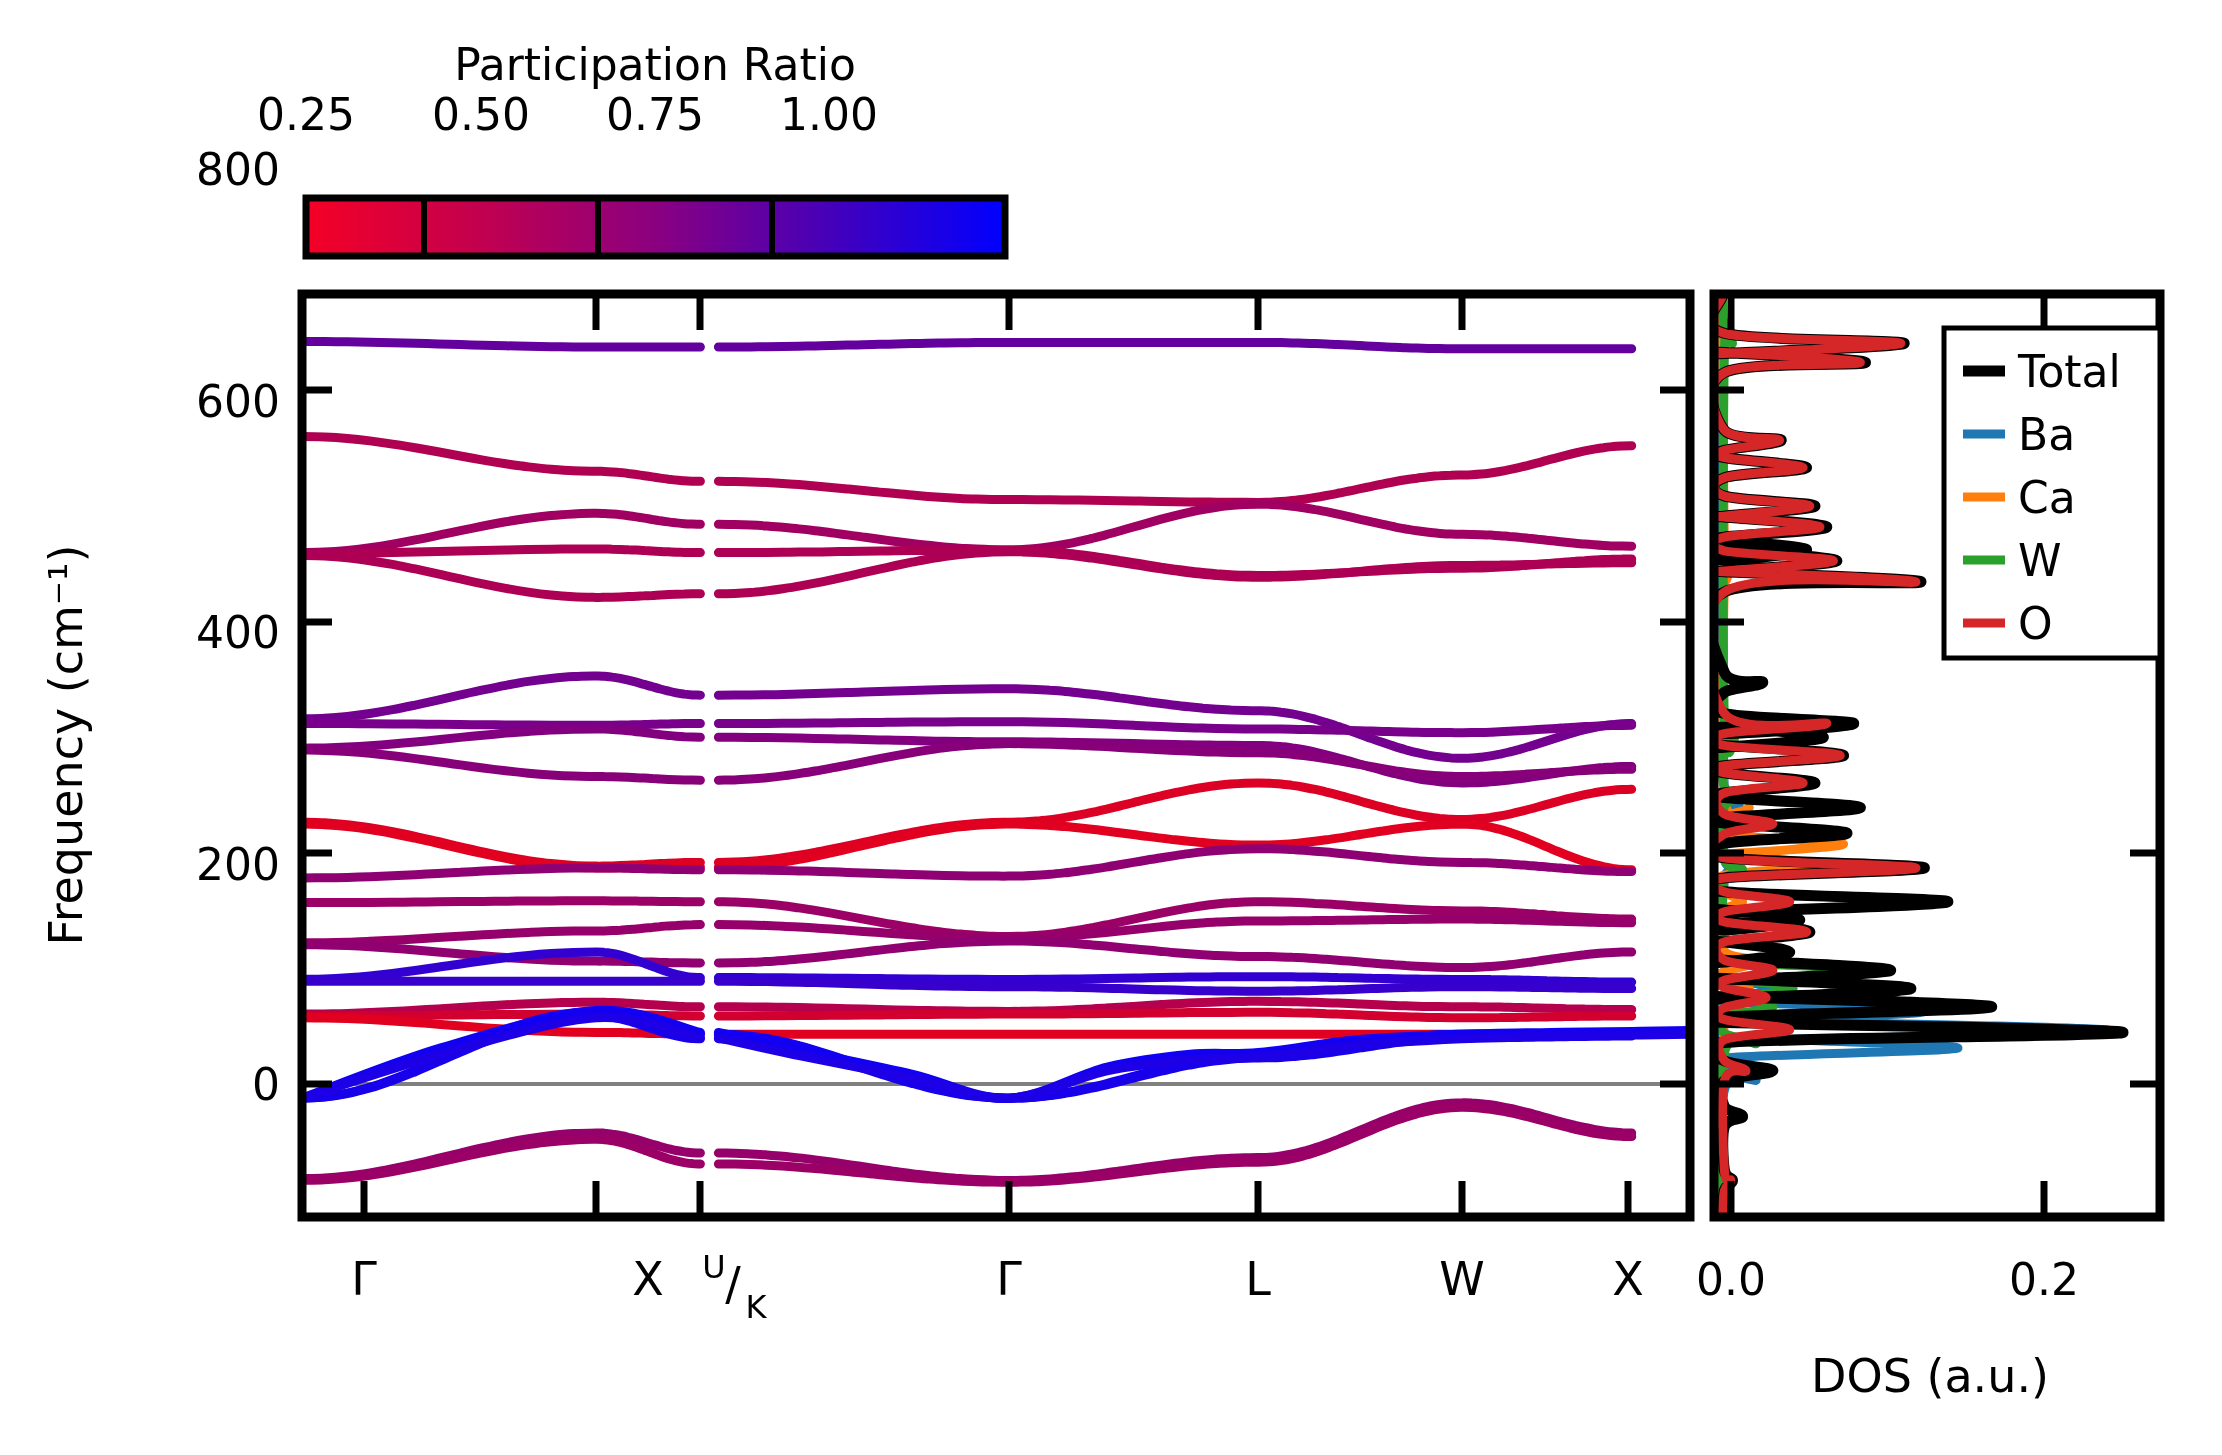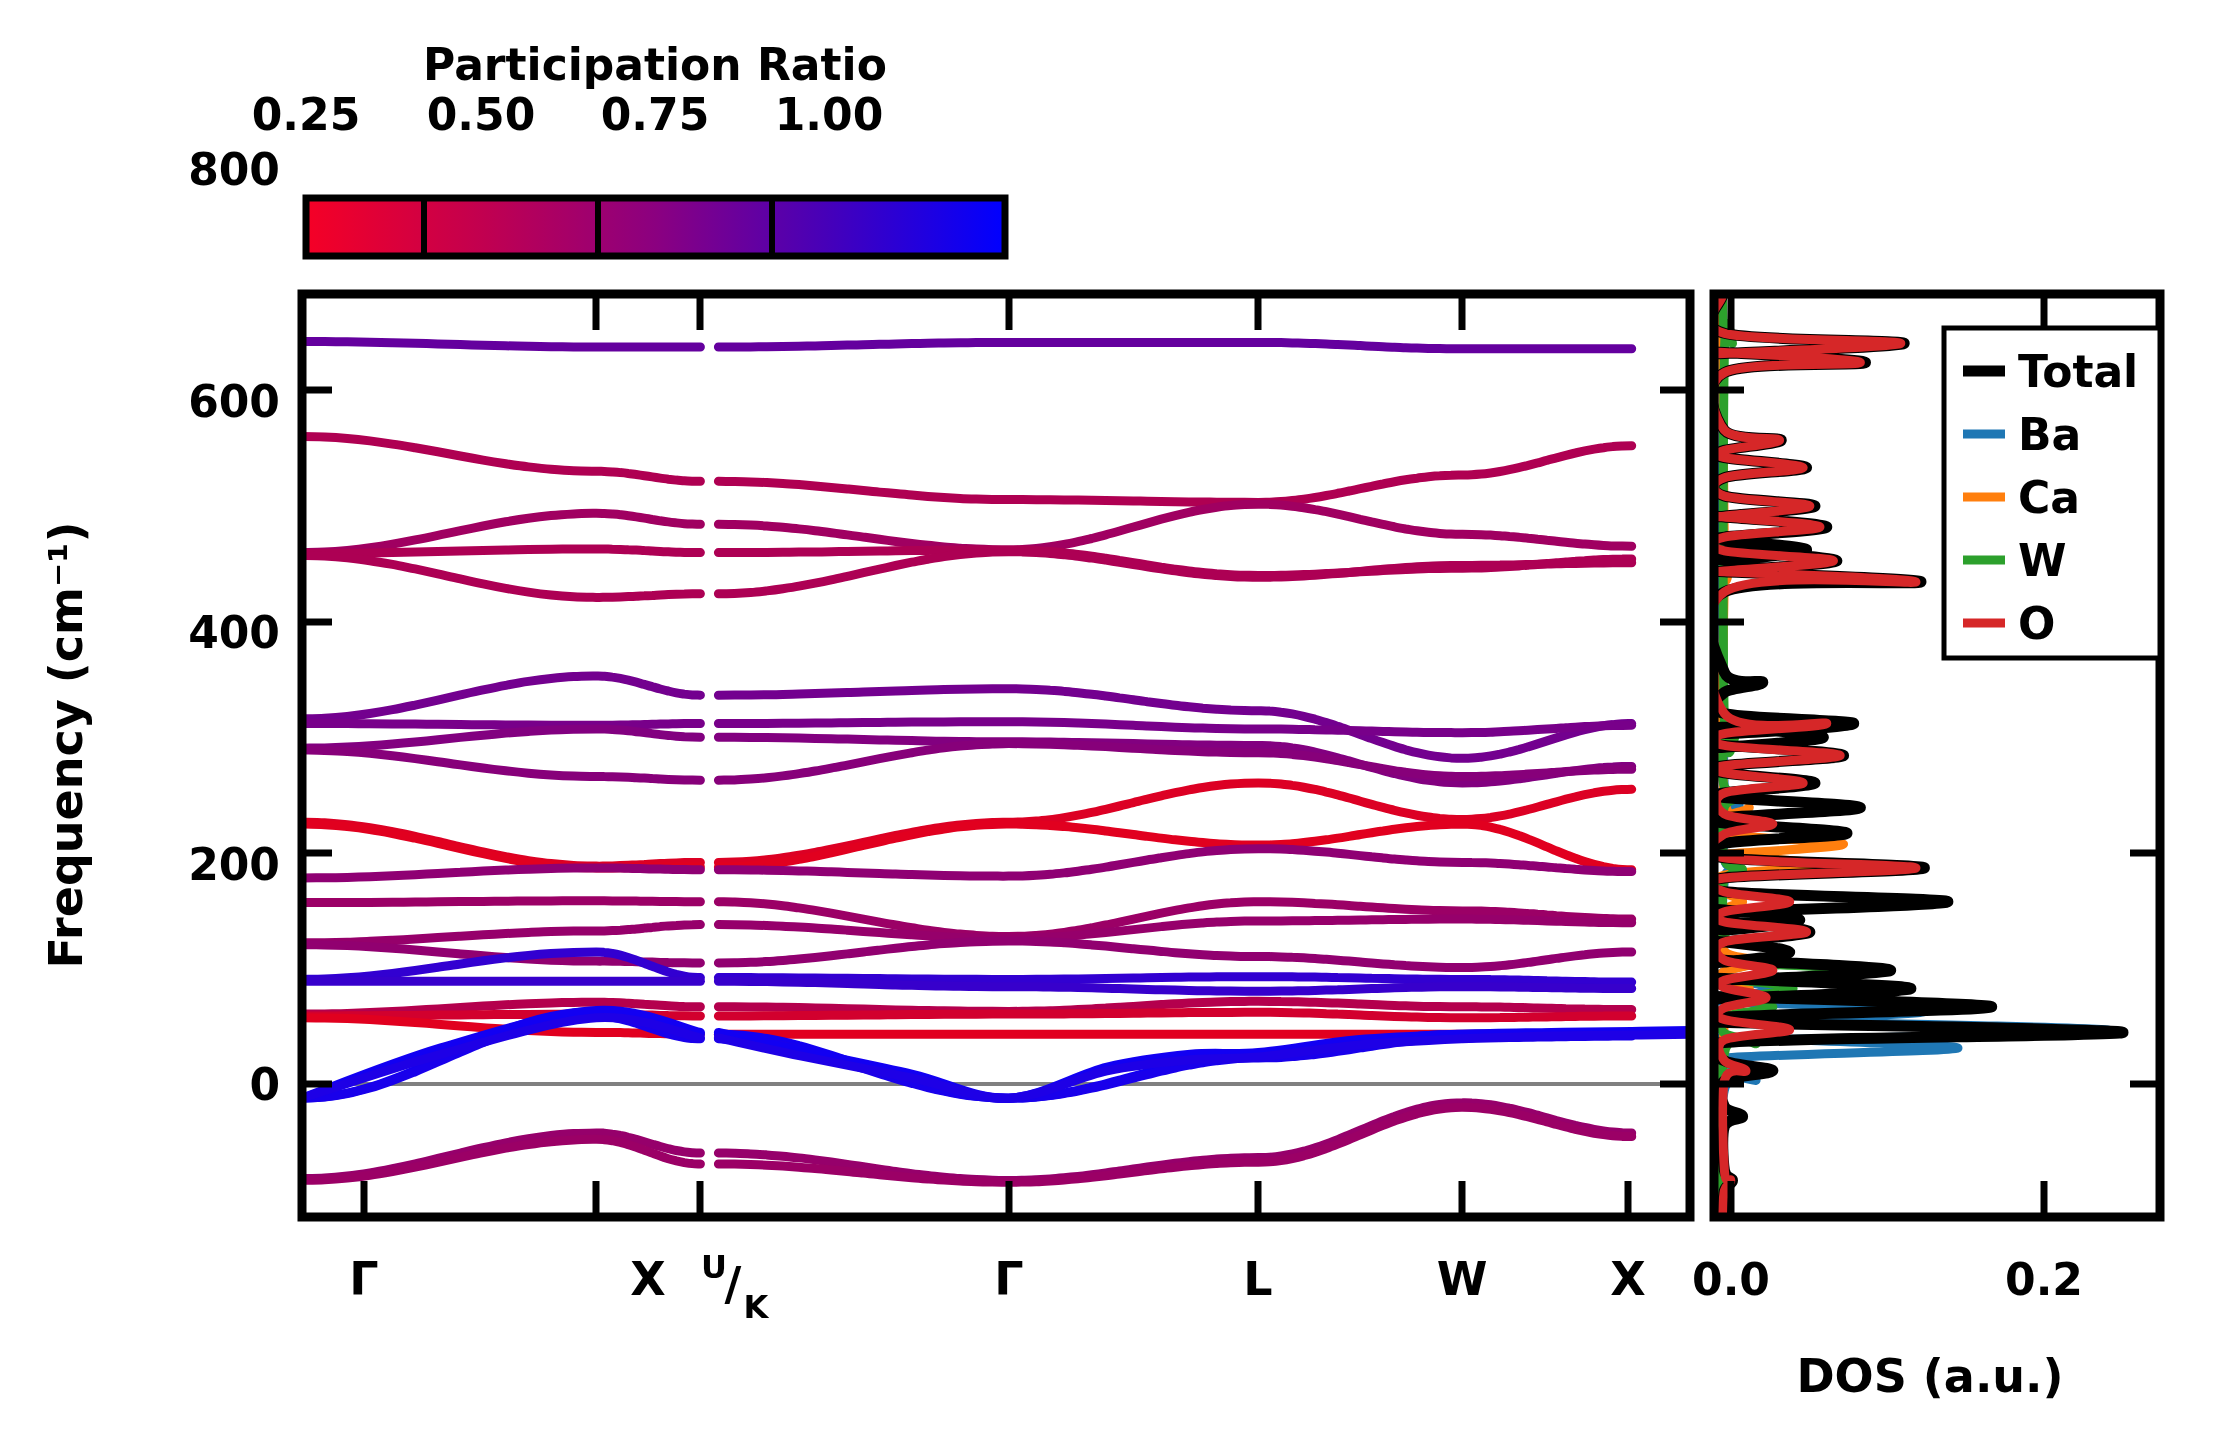--- a/index.html
+++ b/index.html
@@ -1,18 +1,18 @@
 <!DOCTYPE html>
 <html><head>
 <meta charset="utf-8">
 <style>
   html,body{margin:0;padding:0;background:#ffffff;}
   body{width:2222px;height:1455px;overflow:hidden;
        font-family:"DejaVu Sans","Liberation Sans",sans-serif;}
-  #fig{position:relative;width:2222px;height:1455px;background:#fff;font-weight:bold;}
+  #fig{position:relative;width:2222px;height:1455px;background:#fff;}
   svg{display:block;}
   .tick-lbl{font-size:44px;fill:#000;font-family:"DejaVu Sans","Liberation Sans",sans-serif;}
   .ax-lbl{font-size:46px;fill:#000;font-family:"DejaVu Sans","Liberation Sans",sans-serif;}
   .cb-title{font-size:44px;fill:#000;font-family:"DejaVu Sans","Liberation Sans",sans-serif;}
   .leg-lbl{font-size:44px;fill:#000;font-family:"DejaVu Sans","Liberation Sans",sans-serif;}
   .sym{font-size:46px;fill:#000;font-family:"DejaVu Sans","Liberation Sans",sans-serif;}
   .small-sym{font-size:32px;fill:#000;font-family:"DejaVu Sans","Liberation Sans",sans-serif;}
 </style>
 </head>
 <body>

